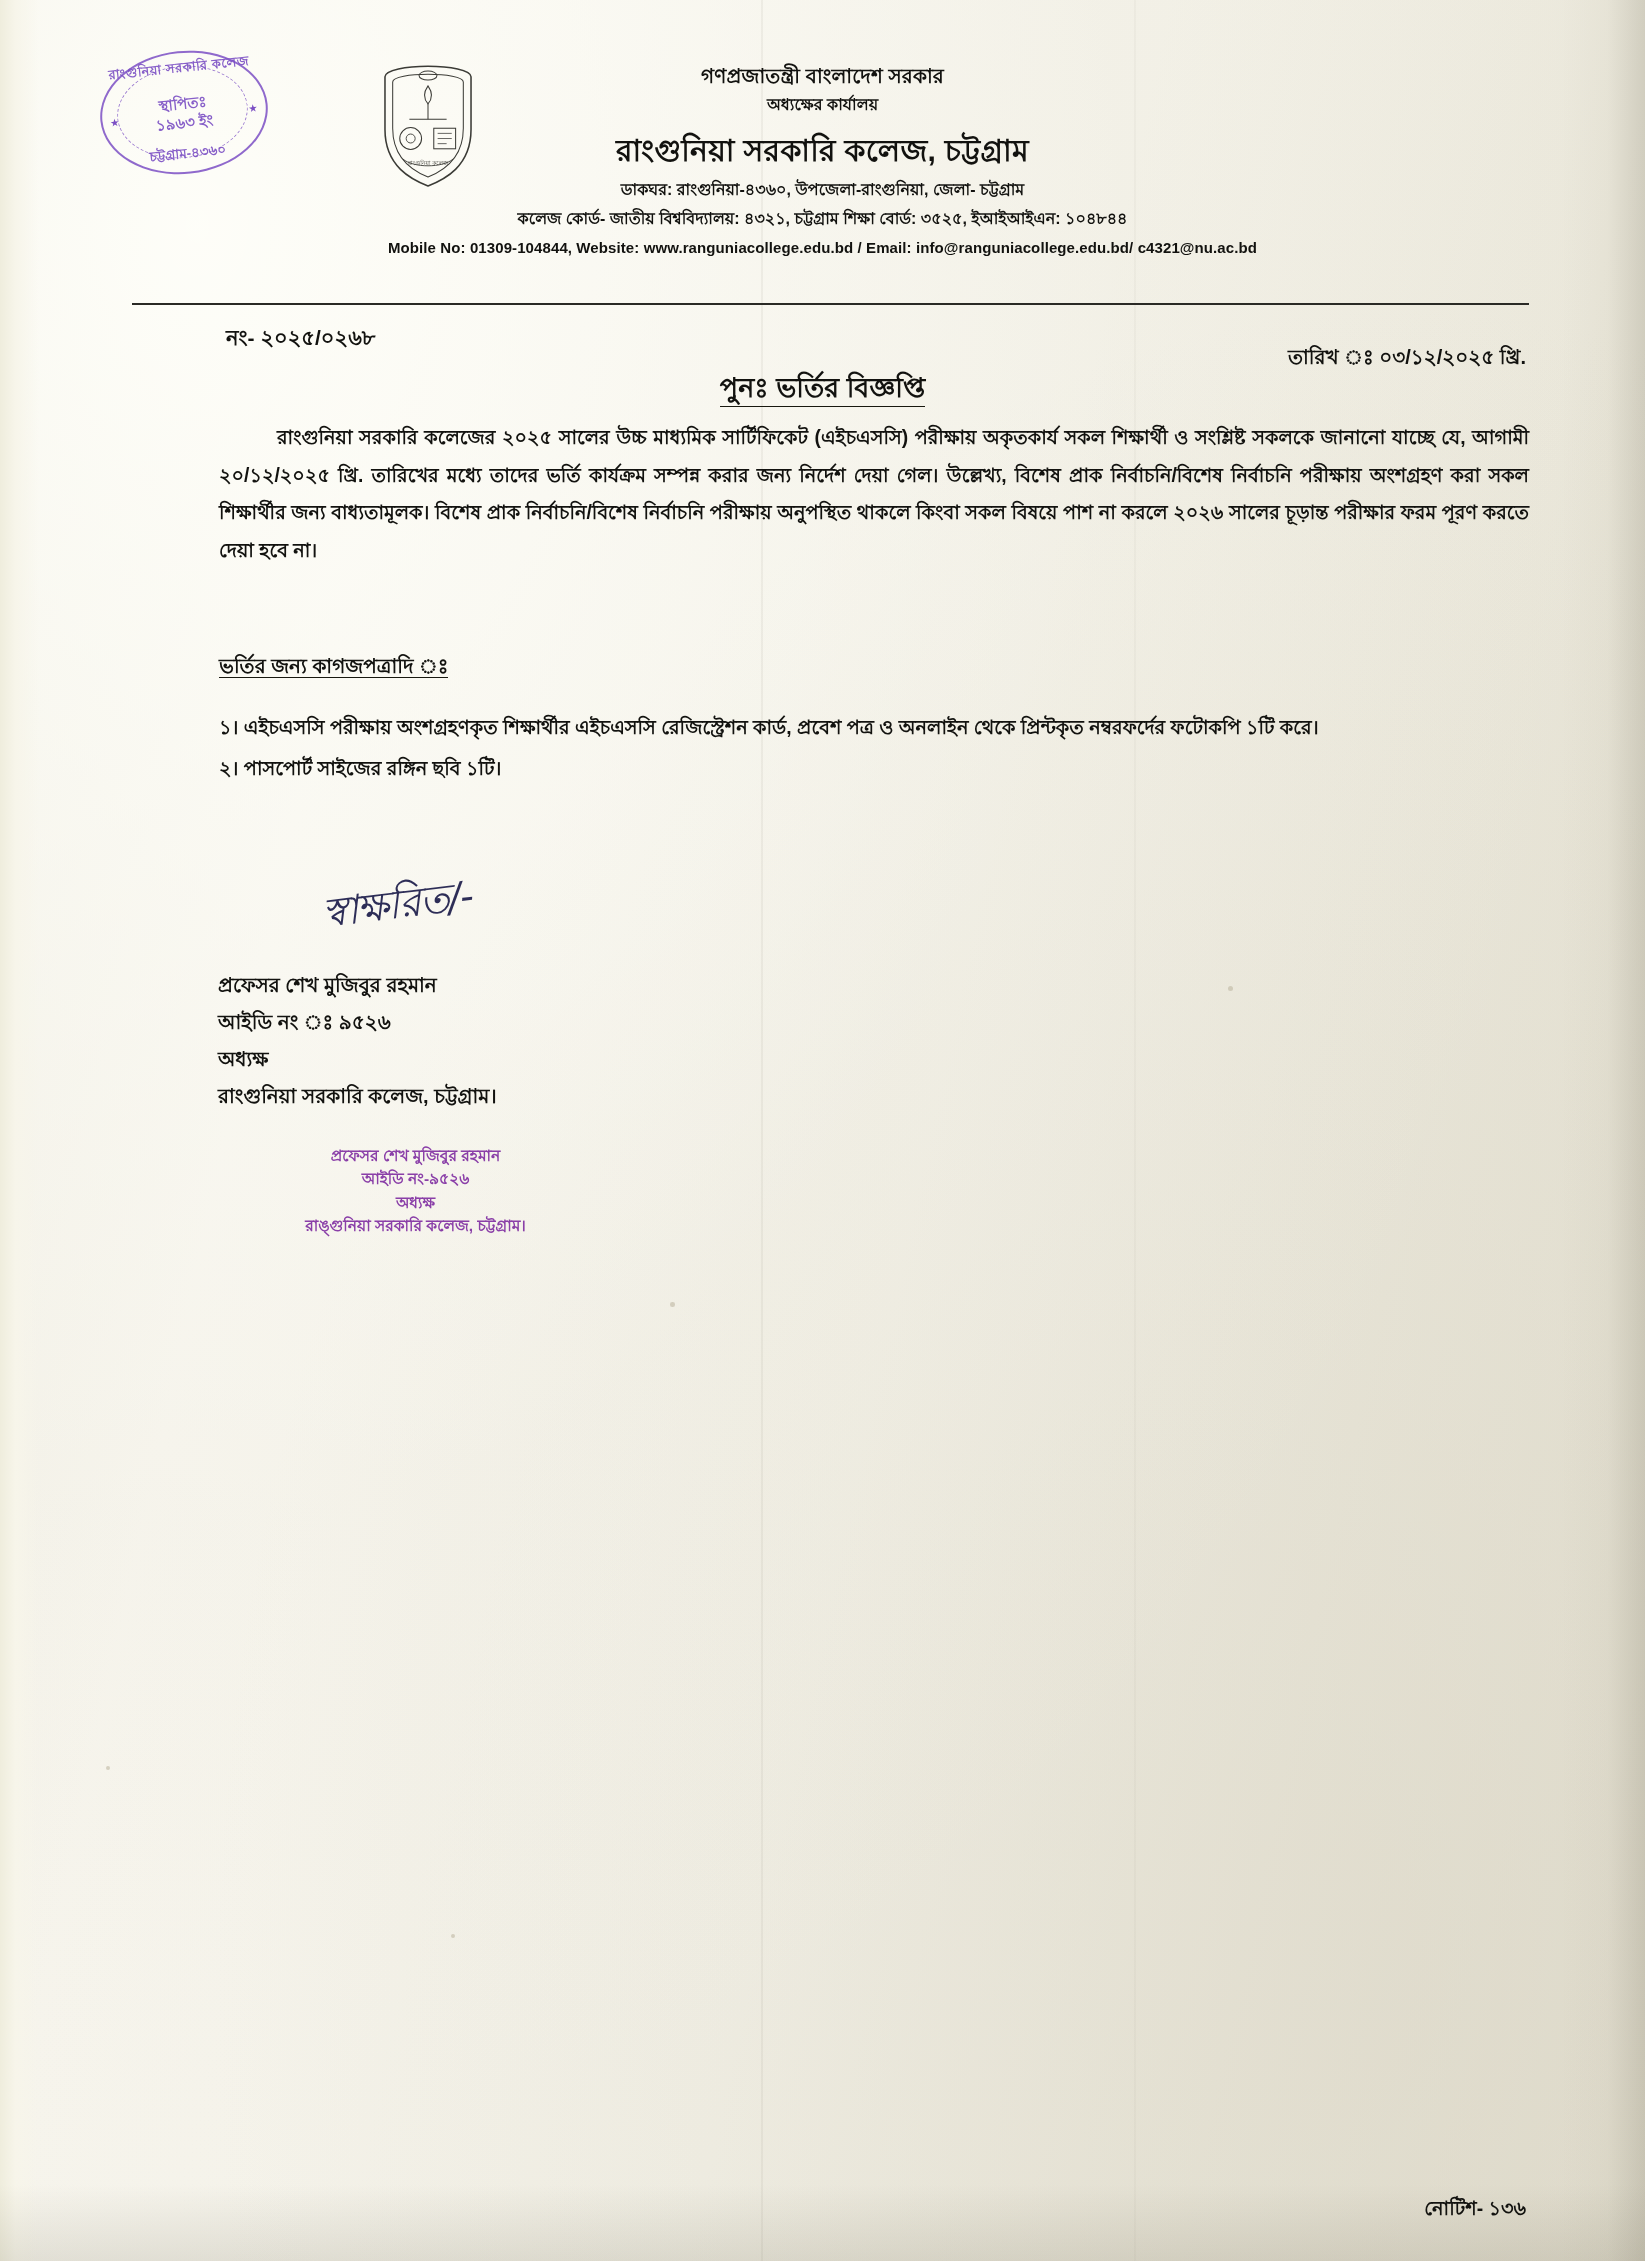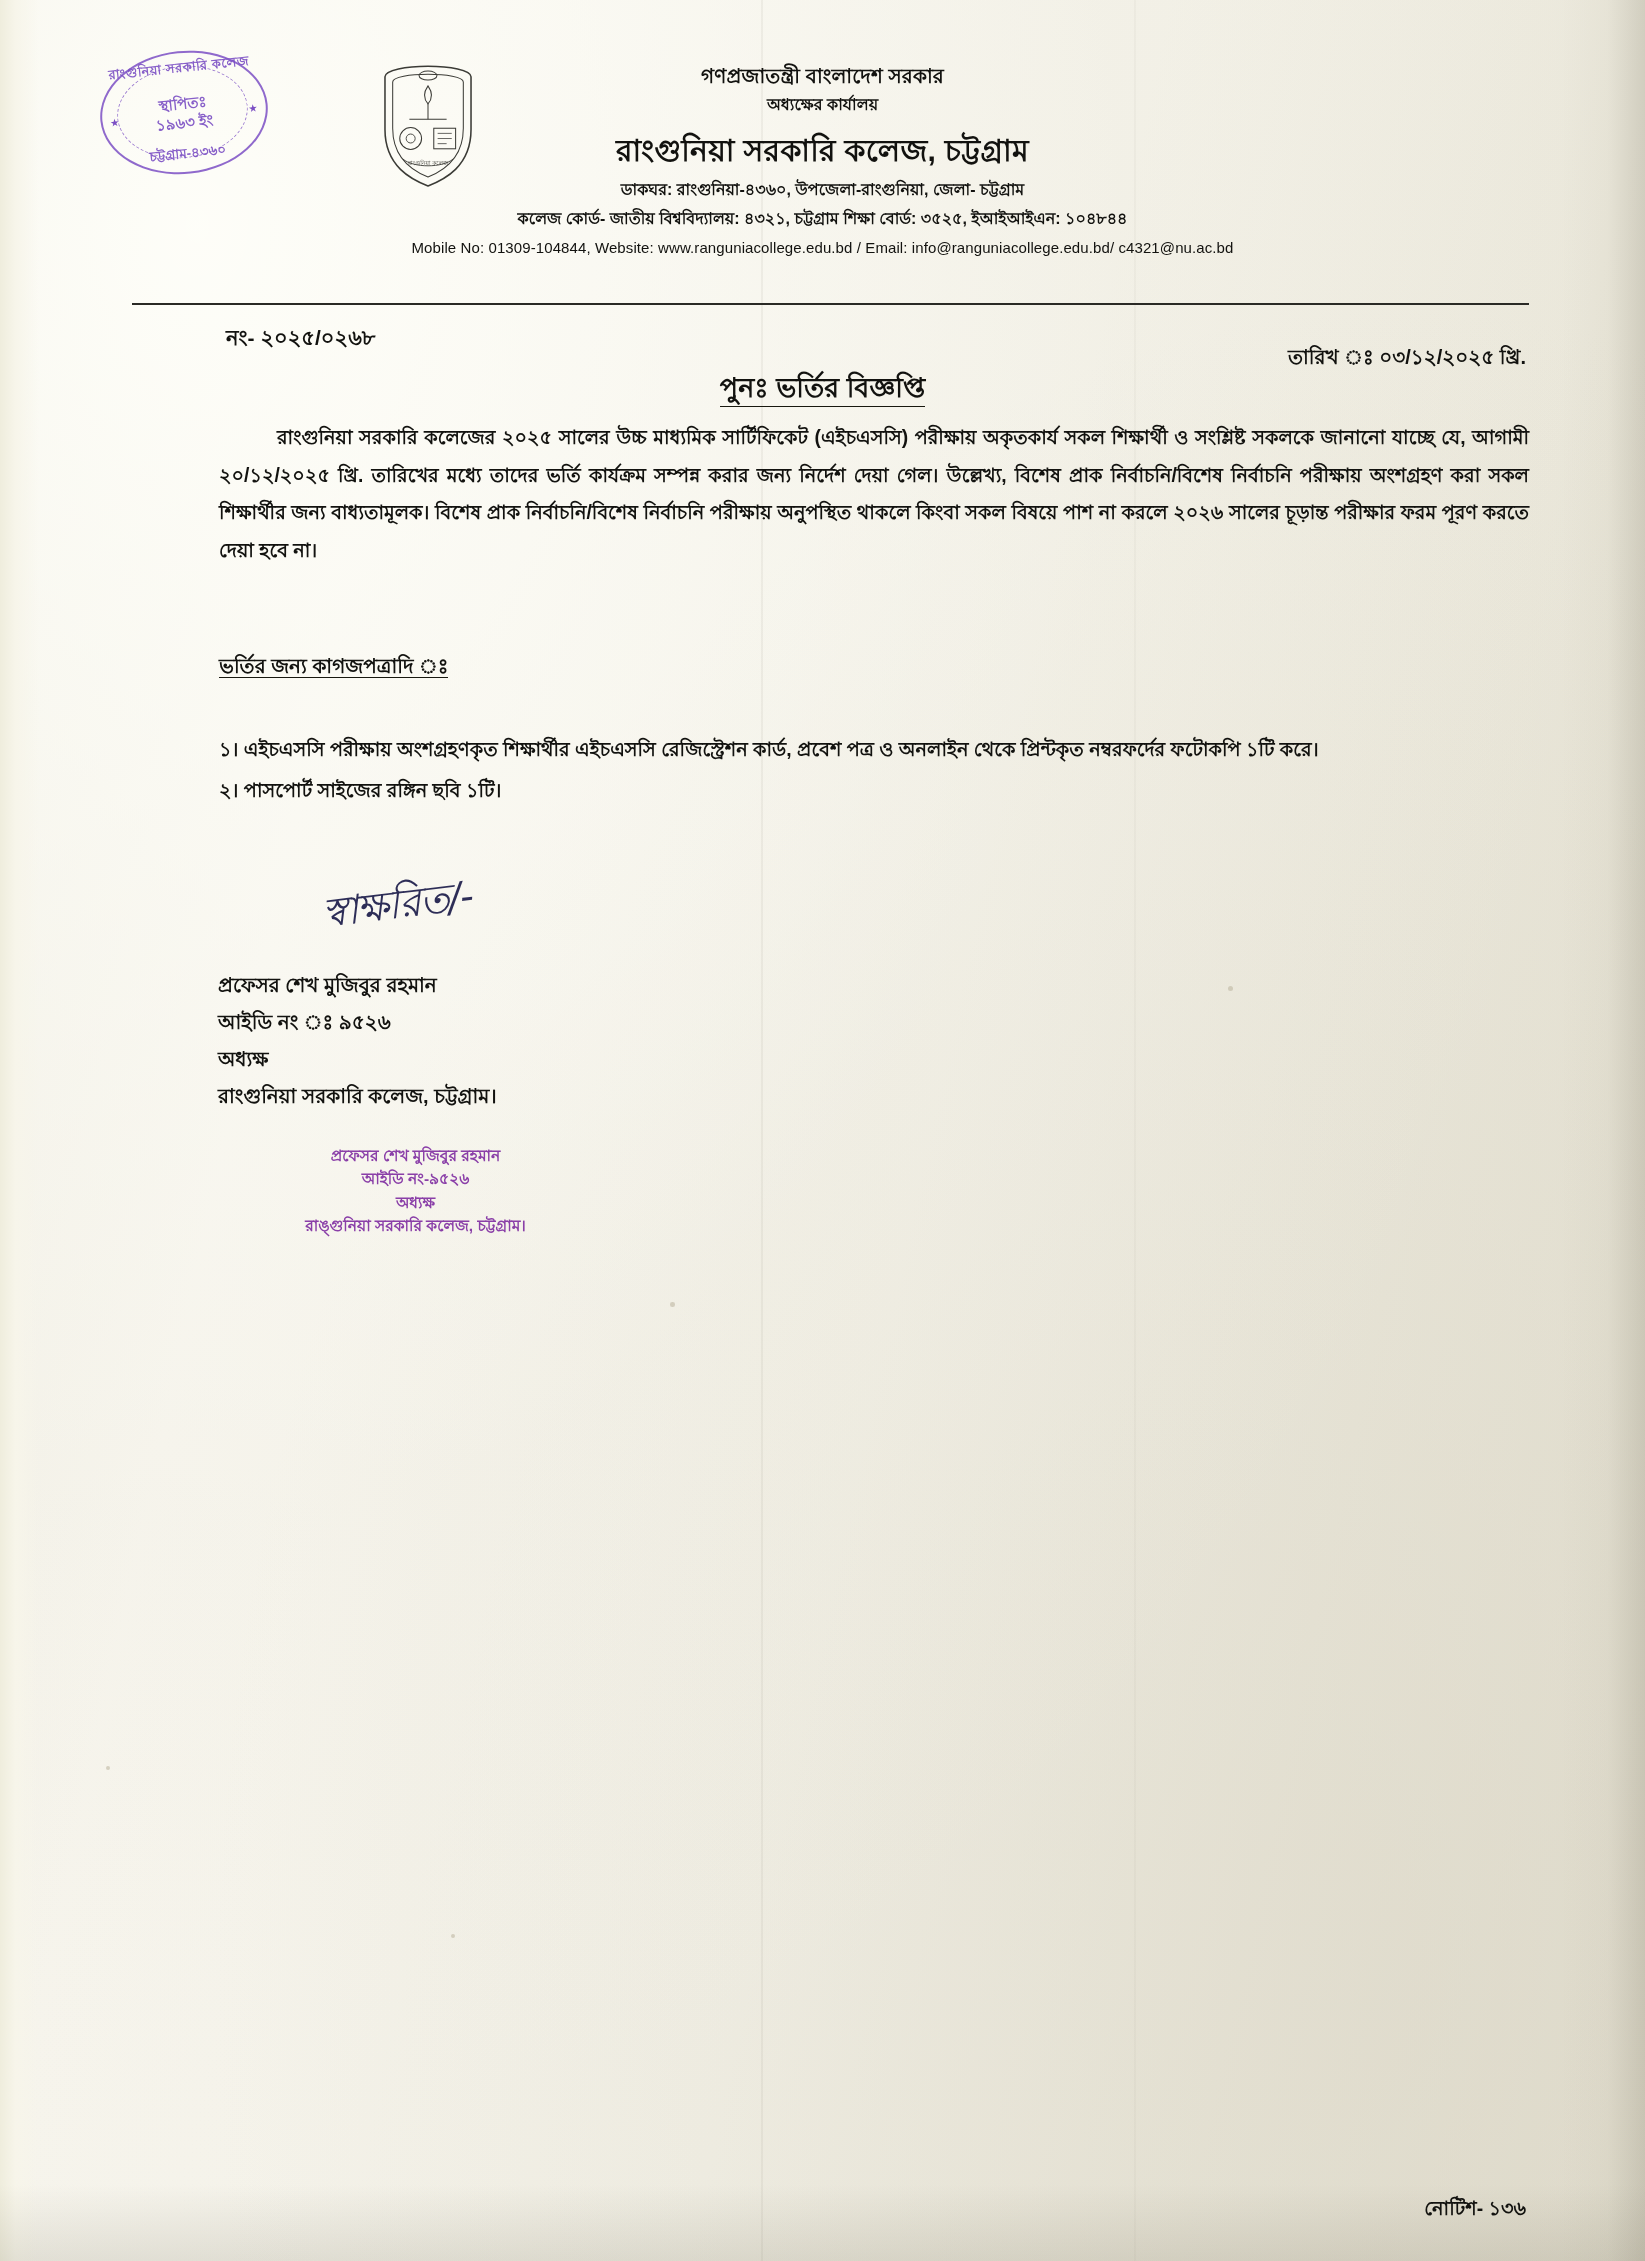--- a/index.html
+++ b/index.html
@@ -86,21 +86,21 @@
     font-weight: 600;
   }
   .codes {
     font-size: 16px;
     margin-top: 9px;
     font-weight: 600;
   }
   .contact {
     font-size: 15px;
     margin-top: 10.3px;
-    font-weight: 400;
+    font-weight: 700;
     letter-spacing: 0.1px;
   }
   .rule {
     position: absolute;
     left: 132px;
     right: 116px;
     top: 303px;
     height: 1.9px;
     background: #2a2a25;
   }
@@ -203,21 +203,21 @@
     top: 651px;
     font-size: 20px;
     font-weight: 700;
   }
   .docs-head span { border-bottom: 1.3px solid #18180f; padding-bottom: 0; }
 
   .docs-list {
     position: absolute;
     left: 219px;
     right: 116px;
-    top: 732px;
+    top: 710px;
     font-size: 19.3px;
     line-height: 1.9;
     font-weight: 600;
     text-align: justify;
   }
   .docs-list .item { margin-bottom: 3.9px; }
 
   
   .signature {
     position: absolute;

